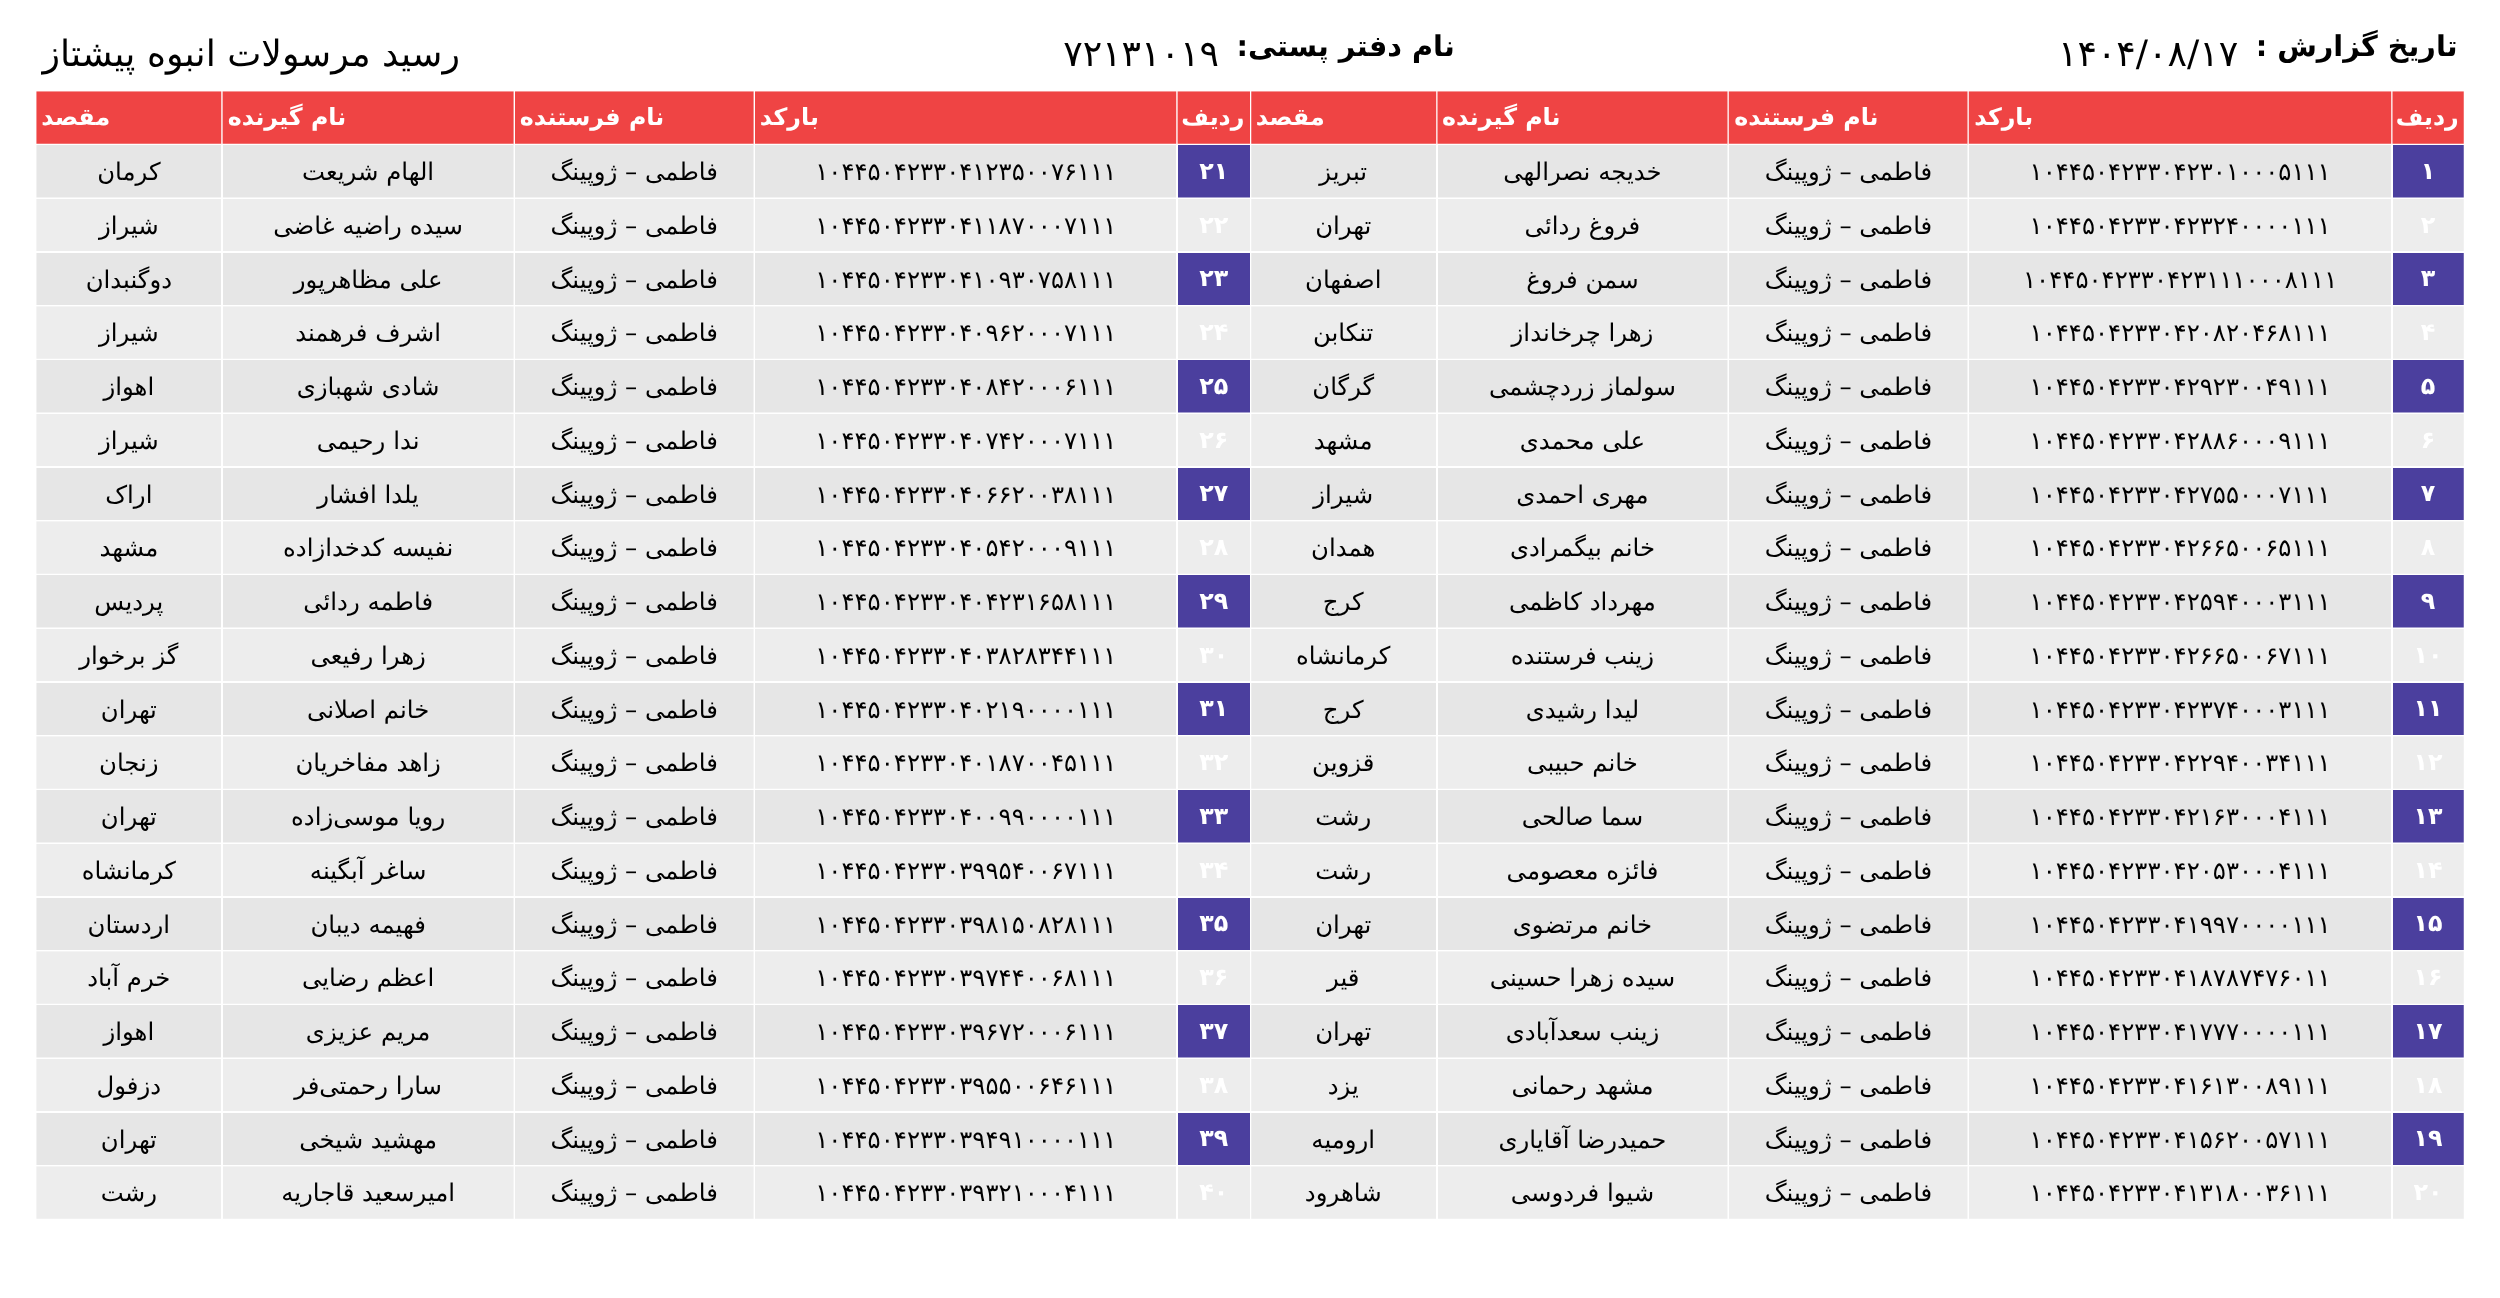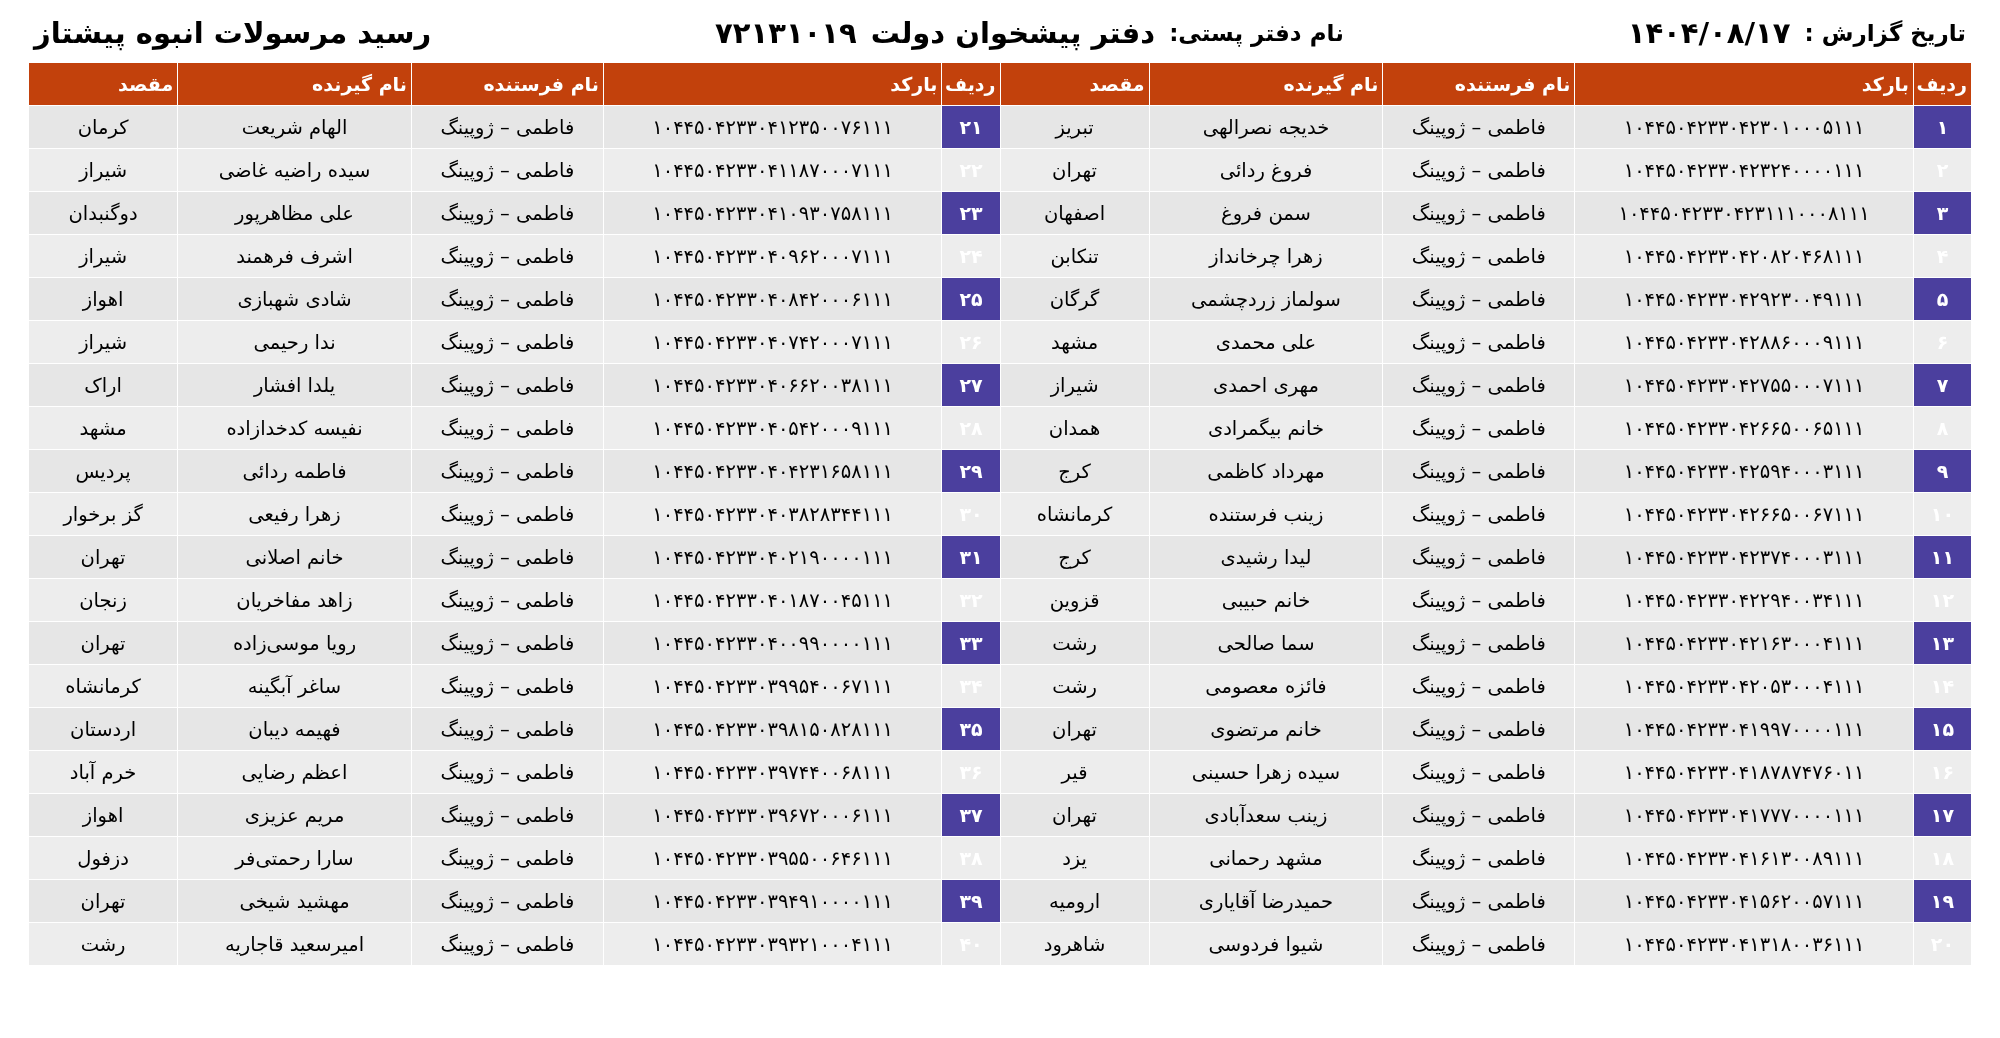--- a/index.html
+++ b/index.html
@@ -24,50 +24,51 @@
   .header {
     display: flex;
     flex-direction: row;
     align-items: center;
     justify-content: space-between;
     padding: 6px 6px 12px 6px;
     direction: rtl;
   }
   .header .h-item {
     font-size: 29px;
-    font-weight: bold;
+    font-weight: normal;
     white-space: nowrap;
     letter-spacing: 0px;
+    margin-top: 10px;
   }
   .header .h-label {
     font-size: 23px;
     font-weight: bold;
     white-space: nowrap;
   }
   .h-group {
     display: flex;
     flex-direction: row;
     align-items: center;
     gap: 14px;
   }
   
   table.mail-table {
     border-collapse: collapse;
     width: 100%;
     direction: rtl;
     table-layout: fixed;
   }
   table.mail-table th {
-    background: #c2410c;
+    background: #ef4444;
     color: #ffffff;
     font-size: 19px;
     font-weight: bold;
     height: 38px;
     border: 1px solid #ffffff;
-    text-align: right;
+    text-align: left;
     padding: 2px 4px;
     white-space: nowrap;
   }
   table.mail-table td {
     border: 1px solid #ffffff;
     font-size: 19.5px;
     height: 38px;
     text-align: center;
     padding: 2px 6px;
     background: #e6e6e6;
@@ -98,21 +99,20 @@
 
 <div class="page">
 
   <div class="header">
     <div class="h-group">
       <span class="h-label">تاریخ گزارش :</span>
       <span class="h-item">۱۴۰۴/۰۸/۱۷</span>
     </div>
     <div class="h-group">
       <span class="h-label">نام دفتر پستی:</span>
-      <span class="h-item">دفتر پیشخوان دولت</span>
       <span class="h-item">۷۲۱۳۱۰۱۹</span>
     </div>
     <div class="h-group">
       <span class="h-item">رسید مرسولات انبوه  پیشتاز</span>
     </div>
   </div>
 
   <table class="mail-table">
     <colgroup>
       <col class="c-row">

